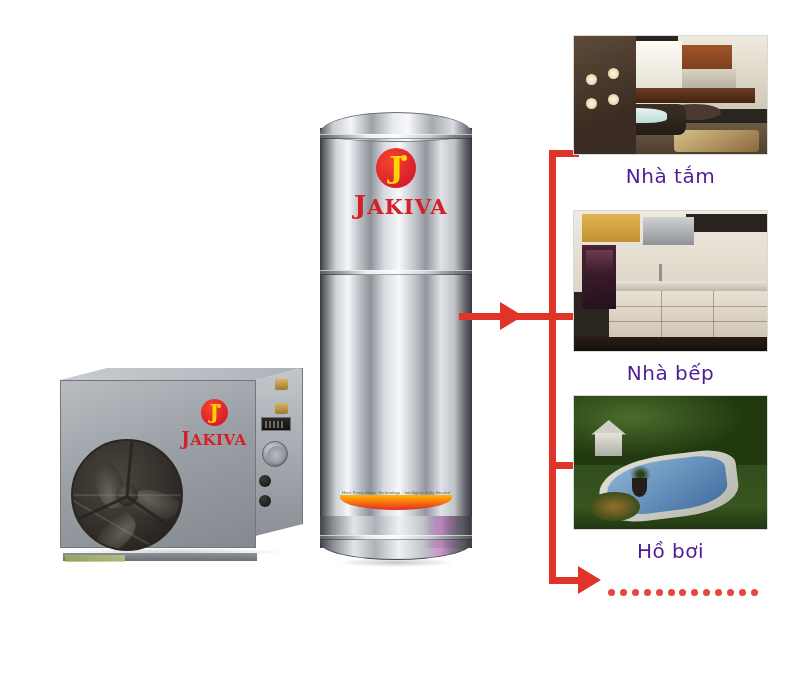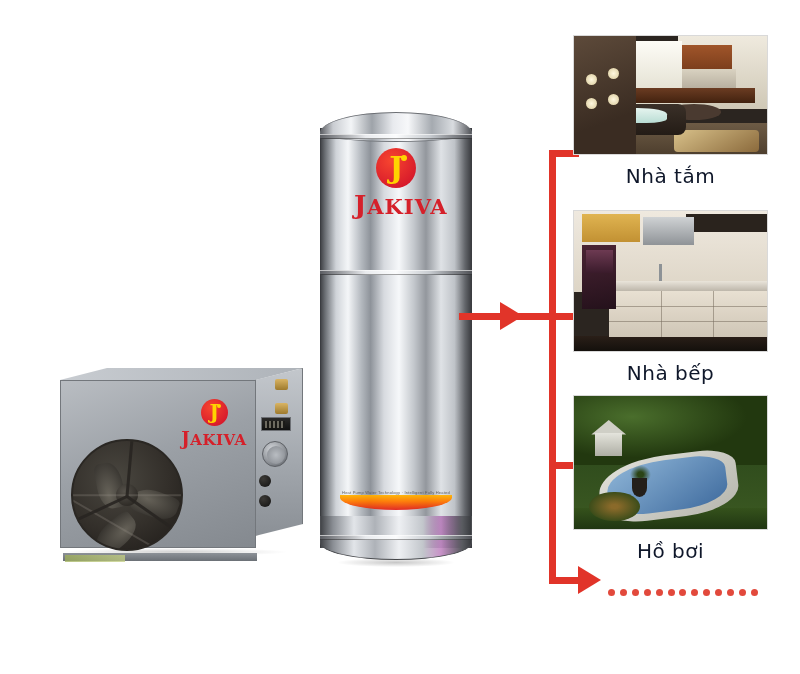--- a/index.html
+++ b/index.html
@@ -63,21 +63,21 @@
     background: #2b2520;
   }
   #photo-bathroom { height: 120px; }
   #photo-kitchen  { height: 142px; }
   #photo-pool     { height: 135px; }
 
   .caption {
     margin-top: 9px;
     text-align: center;
     font-size: 20px;
-    color: #0f172a;
+    color: #4c1d95;
     font-family: "DejaVu Sans", sans-serif;
     letter-spacing: 0.5px;
   }
 
   
   .bath-wall-left { position:absolute; left:0; top:0; width:32%; height:100%;
     background:linear-gradient(160deg,#5d4a3a,#3a2c22 70%); }
   .bath-window { position:absolute; left:30%; top:4%; width:26%; height:56%;
     background:linear-gradient(180deg,#fdfcf6,#ddd9c8); }
   .bath-backwall { position:absolute; left:54%; top:0; width:46%; height:62%;

